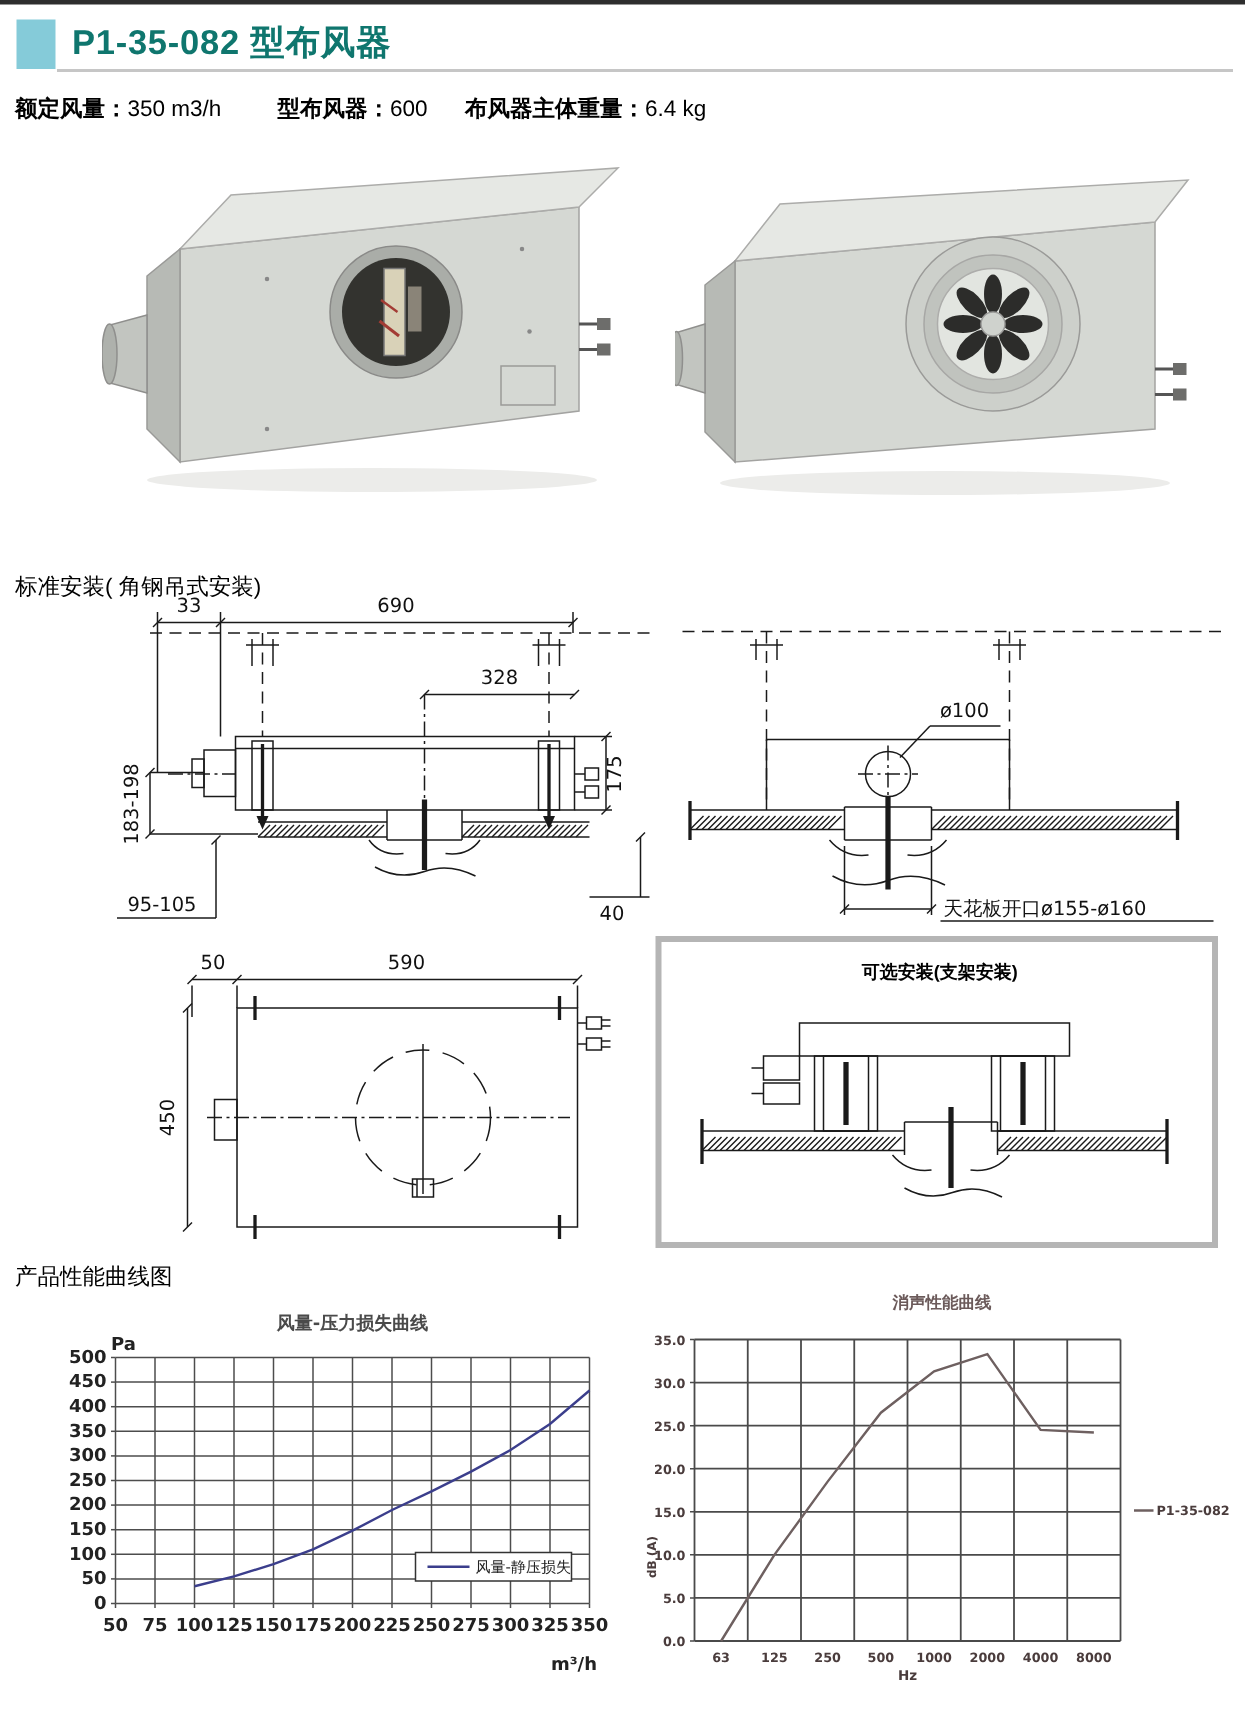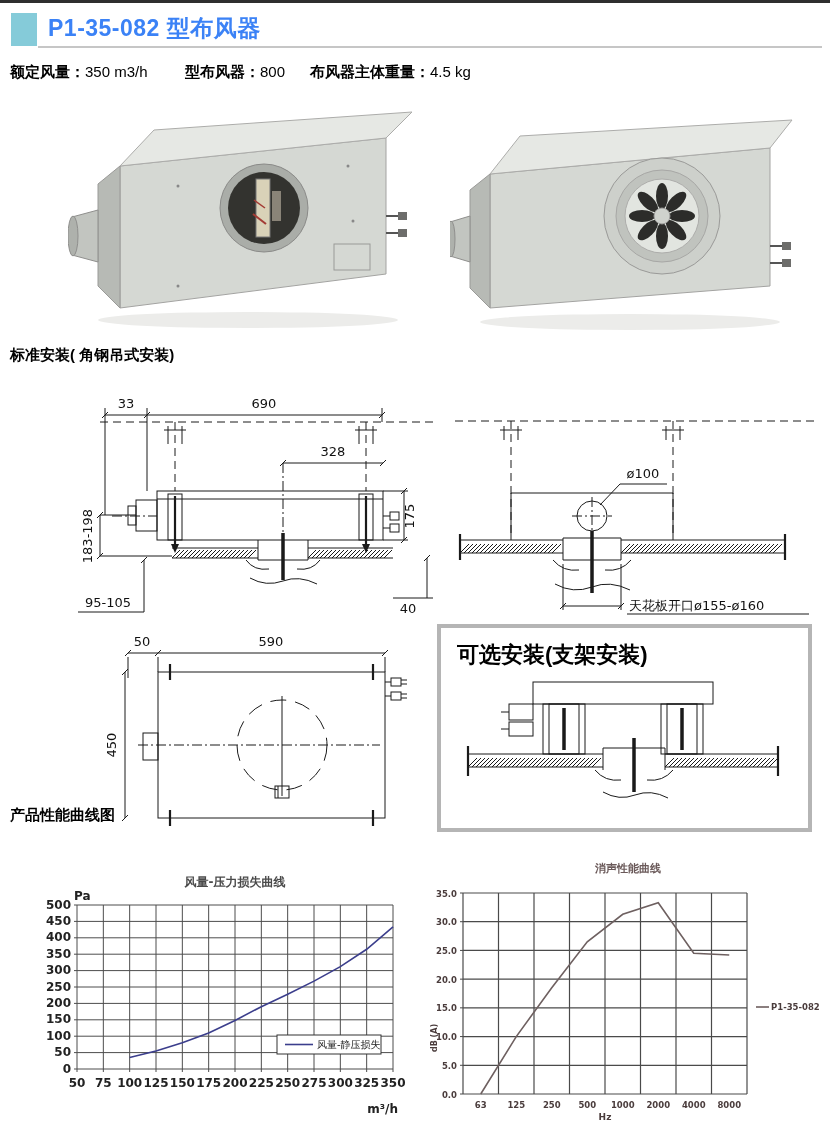--- a/index.html
+++ b/index.html
@@ -1,26 +1,26 @@
 <!DOCTYPE html>
 <html><head>
 <meta charset="utf-8">
 <style>
   html,body{margin:0;padding:0;background:#fff;}
   .page{position:relative;width:830px;height:1144px;background:#fff;overflow:hidden;
         font-family:"Liberation Sans",sans-serif;color:#000;}
   .topline{position:absolute;top:0;left:0;width:830px;height:3px;background:#2e2e2e;}
   .accent{position:absolute;left:11px;top:13px;width:26px;height:33px;background:#85cbd9;}
-  .title{position:absolute;left:48px;top:13px;font-size:23px;font-weight:700;color:#3b82f6;letter-spacing:.5px;}
+  .title{position:absolute;left:48px;top:13px;font-size:23px;font-weight:700;color:#0f766e;letter-spacing:.5px;}
   .underline{position:absolute;left:38px;top:46px;width:784px;height:2px;background:#c6c6c6;}
   .spec{position:absolute;top:63px;font-size:15px;}
   .spec .lab{font-weight:700;}
-  .h2{position:absolute;font-size:15px;font-weight:700;}
+  .h2{position:absolute;font-size:15px;font-weight:400;margin-top:36px;}
   .optbox{position:absolute;left:437px;top:624px;width:367px;height:200px;border:4px solid #b5b5b5;background:#fff;}
-  .optbox .t{text-align:left;font-size:22px;font-weight:700;margin:12px 0 4px 16px;}
+  .optbox .t{text-align:center;font-size:12px;font-weight:700;margin:12px 0 4px 4px;}
   svg{position:absolute;}
   .d line,.d rect,.d circle,.d path,.d polyline{stroke:#1a1a1a;fill:none;stroke-width:1;}
   .d .dash{stroke-dasharray:8 5;}
   .d .dd{stroke-dasharray:10 3 2 3;}
   .d .bold{stroke-width:3.5;}
   .d .b2{stroke-width:2.2;}
   .d text{stroke:none;fill:#111;font-size:13px;font-family:"DejaVu Sans","Liberation Sans",sans-serif;}
 </style>
 </head>
 <body>
@@ -28,24 +28,24 @@
 <div class="page">
   <div class="topline"></div>
   <div class="accent"></div>
   <div class="title">P1-35-082 型布风器</div>
   <div class="underline"></div>
 
   <div class="spec" style="left:10px">
     <span class="lab">额定风量：</span><span>350 m3/h</span>
   </div>
   <div class="spec" style="left:185px">
-    <span class="lab">型布风器：</span><span>800</span>
+    <span class="lab">型布风器：</span><span>600</span>
   </div>
   <div class="spec" style="left:310px">
-    <span class="lab">布风器主体重量：</span><span>4.5 kg</span>
+    <span class="lab">布风器主体重量：</span><span>6.4 kg</span>
   </div>
 
   <svg class="photo" style="left:68px;top:96px" width="362" height="240" viewBox="0 0 362 240">
     <ellipse cx="180" cy="224" rx="150" ry="8" fill="#ececea"></ellipse>
     <polygon points="52,70 318,42 318,178 52,212" fill="#d5d8d3" stroke="#a3a3a1"></polygon>
     <polygon points="52,70 86,34 344,16 318,42" fill="#e6e8e4" stroke="#acacaa"></polygon>
     <polygon points="30,88 52,70 52,212 30,190" fill="#b7bab5" stroke="#9a9a98"></polygon>
     <polygon points="30,114 4,121 4,159 30,166" fill="#c2c5c0" stroke="#8f8f8d"></polygon>
     <ellipse cx="5" cy="140" rx="5" ry="20" fill="#aeb1ac" stroke="#8f8f8d"></ellipse>
     <circle cx="196" cy="112" r="44" fill="#aaada8" stroke="#8a8a88"></circle>

